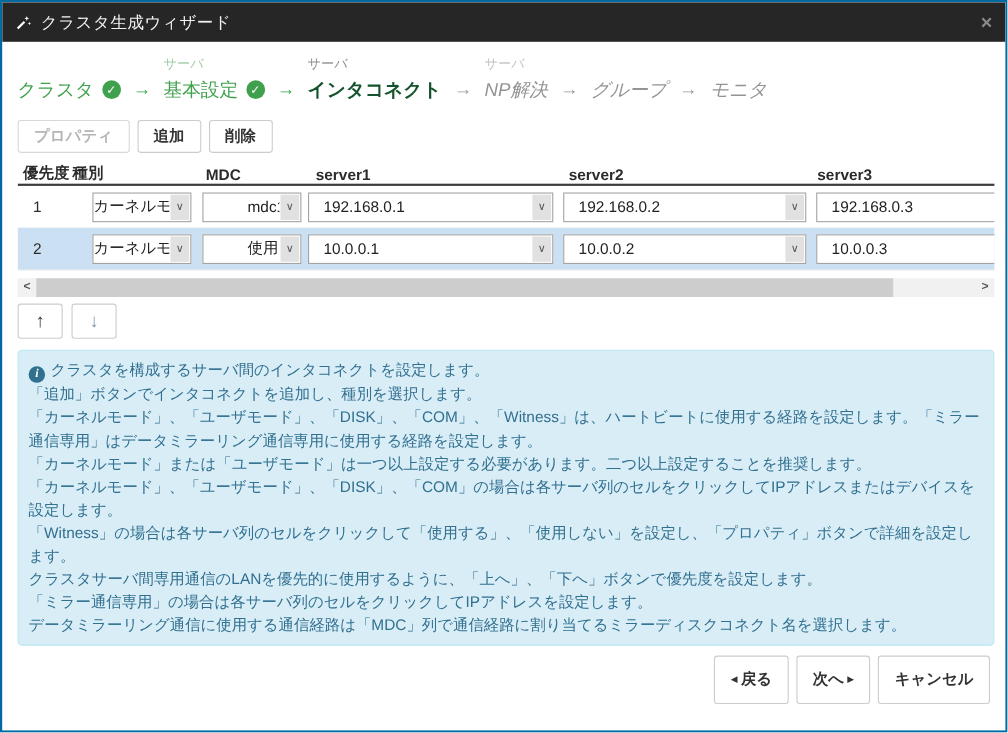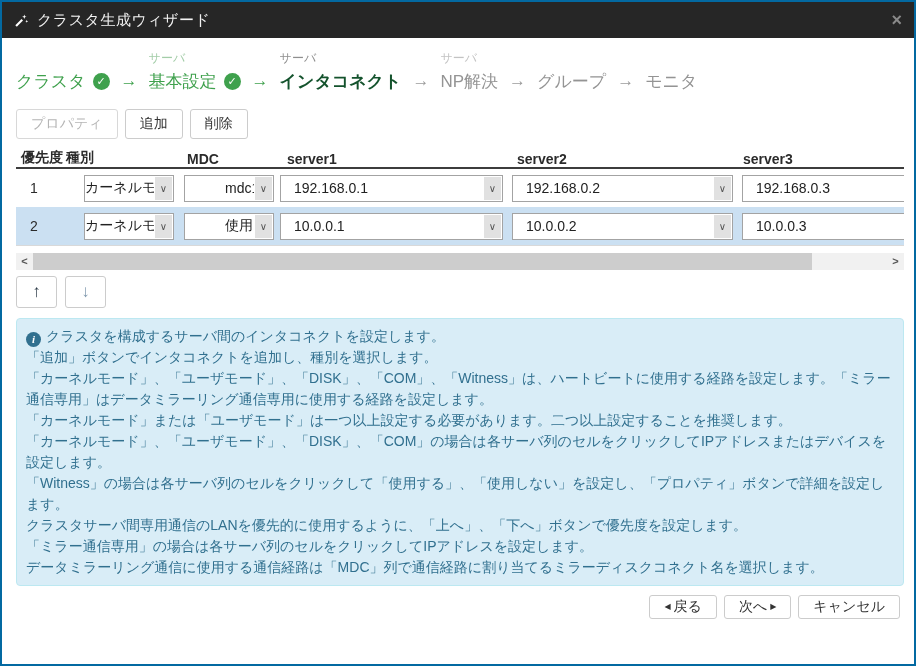--- a/index.html
+++ b/index.html
@@ -17,31 +17,31 @@
 
   
   .steps { display:flex; align-items:flex-end; margin-top:12px; }
   .step { display:flex; flex-direction:column; }
   .step .sub { font-size:12px; height:17px; margin-bottom:2px; }
   .step .main { display:inline-flex; align-items:center; height:24px; font-size:17px; }
   .step.done .main { color:#3fa14d; }
   .step.done .sub { color:#a3cda8; }
   .step.current .main { color:#14532d; font-weight:bold; }
   .step.current .sub { color:#8f8f8f; }
-  .step.todo .main { color:#949494; }
+  .step.todo .main { color:#949494;font-style:italic; }
   .step.todo .sub { color:#c3c3c3; }
   .check { width:17px; height:17px; border-radius:50%; background:#3fa14d; color:#fff; font-size:11px; font-weight:bold; display:inline-flex; align-items:center; justify-content:center; margin-left:7px; }
   .sarrow { font-size:17px; font-weight:bold; line-height:24px; margin:0 11px; }
   .sarrow.green { color:#3fa14d; }
   .sarrow.gray { color:#9b9b9b; }
 
   
   .toolbar { margin-top:16px; display:flex; }
   button { font-family:"Liberation Sans","DejaVu Sans",sans-serif; }
-  .btn { background:#fff; border:1px solid #ccc; border-radius:3px; font-size:14px; color:#333; padding:0 14px; height:30px; margin-right:7px; cursor:pointer; }
+  .btn { background:#fff; border:1px solid #ccc; border-radius:3px; font-size:14px; color:#333; padding:0 14px; height:30px; margin-right:7px; cursor:pointer;font-weight:bold; }
   .btn.disabled { color:#b5b5b5; border-color:#d8d8d8; cursor:default; }
 
   .caption { margin-top:11px; font-size:14px; color:#4a4a4a; }
 
   
   .tablewrap { margin-top:4px; width:888px; overflow:hidden; }
   .thead { display:flex; height:26px; align-items:flex-end; border-bottom:2px solid #3c3c3c; font-weight:bold; font-size:14px; color:#2b2b2b; width:952px; }
   .c { flex:none; }
   .c1 { width:50px; } .c2 { width:114px; } .c3 { width:98px; }
   .c4 { width:230px; } .c5 { width:230px; } .c6 { width:230px; }
@@ -71,21 +71,21 @@
   .mbtn { width:41px; height:32px; background:#fff; border:1px solid #ccc; border-radius:3px; margin-right:8px; font-size:17px; font-weight:bold; cursor:pointer; }
   .mbtn.up { color:#2c3a47; }
   .mbtn.down { color:#8099ae; }
 
   
   .infobox { margin-top:10px; width:888px; background:#d9edf7; border:1px solid #bce8f1; border-radius:4px; padding:7px 9px; color:#31708f; font-size:14px; line-height:21px; }
   .iicon { display:inline-flex; width:15px; height:15px; border-radius:50%; background:#31708f; color:#fff; font-size:11px; font-weight:bold; font-family:"Liberation Serif",serif; font-style:italic; align-items:center; justify-content:center; margin-right:5px; vertical-align:-2px; }
 
   
   .footer { margin-top:9px; display:flex; justify-content:flex-end; }
-  .footer .btn { height:24px; margin-right:0; margin-left:7px; }
+  .footer .btn { height:44px; margin-right:0; margin-left:7px; }
   .tri { font-size:8px; vertical-align:2px; }
   .tri.l { margin-right:3px; }
   .tri.r { margin-left:3px; }
 </style>
 </head>
 <body>
 
 <div class="dialog">
 
   <div class="titlebar">

